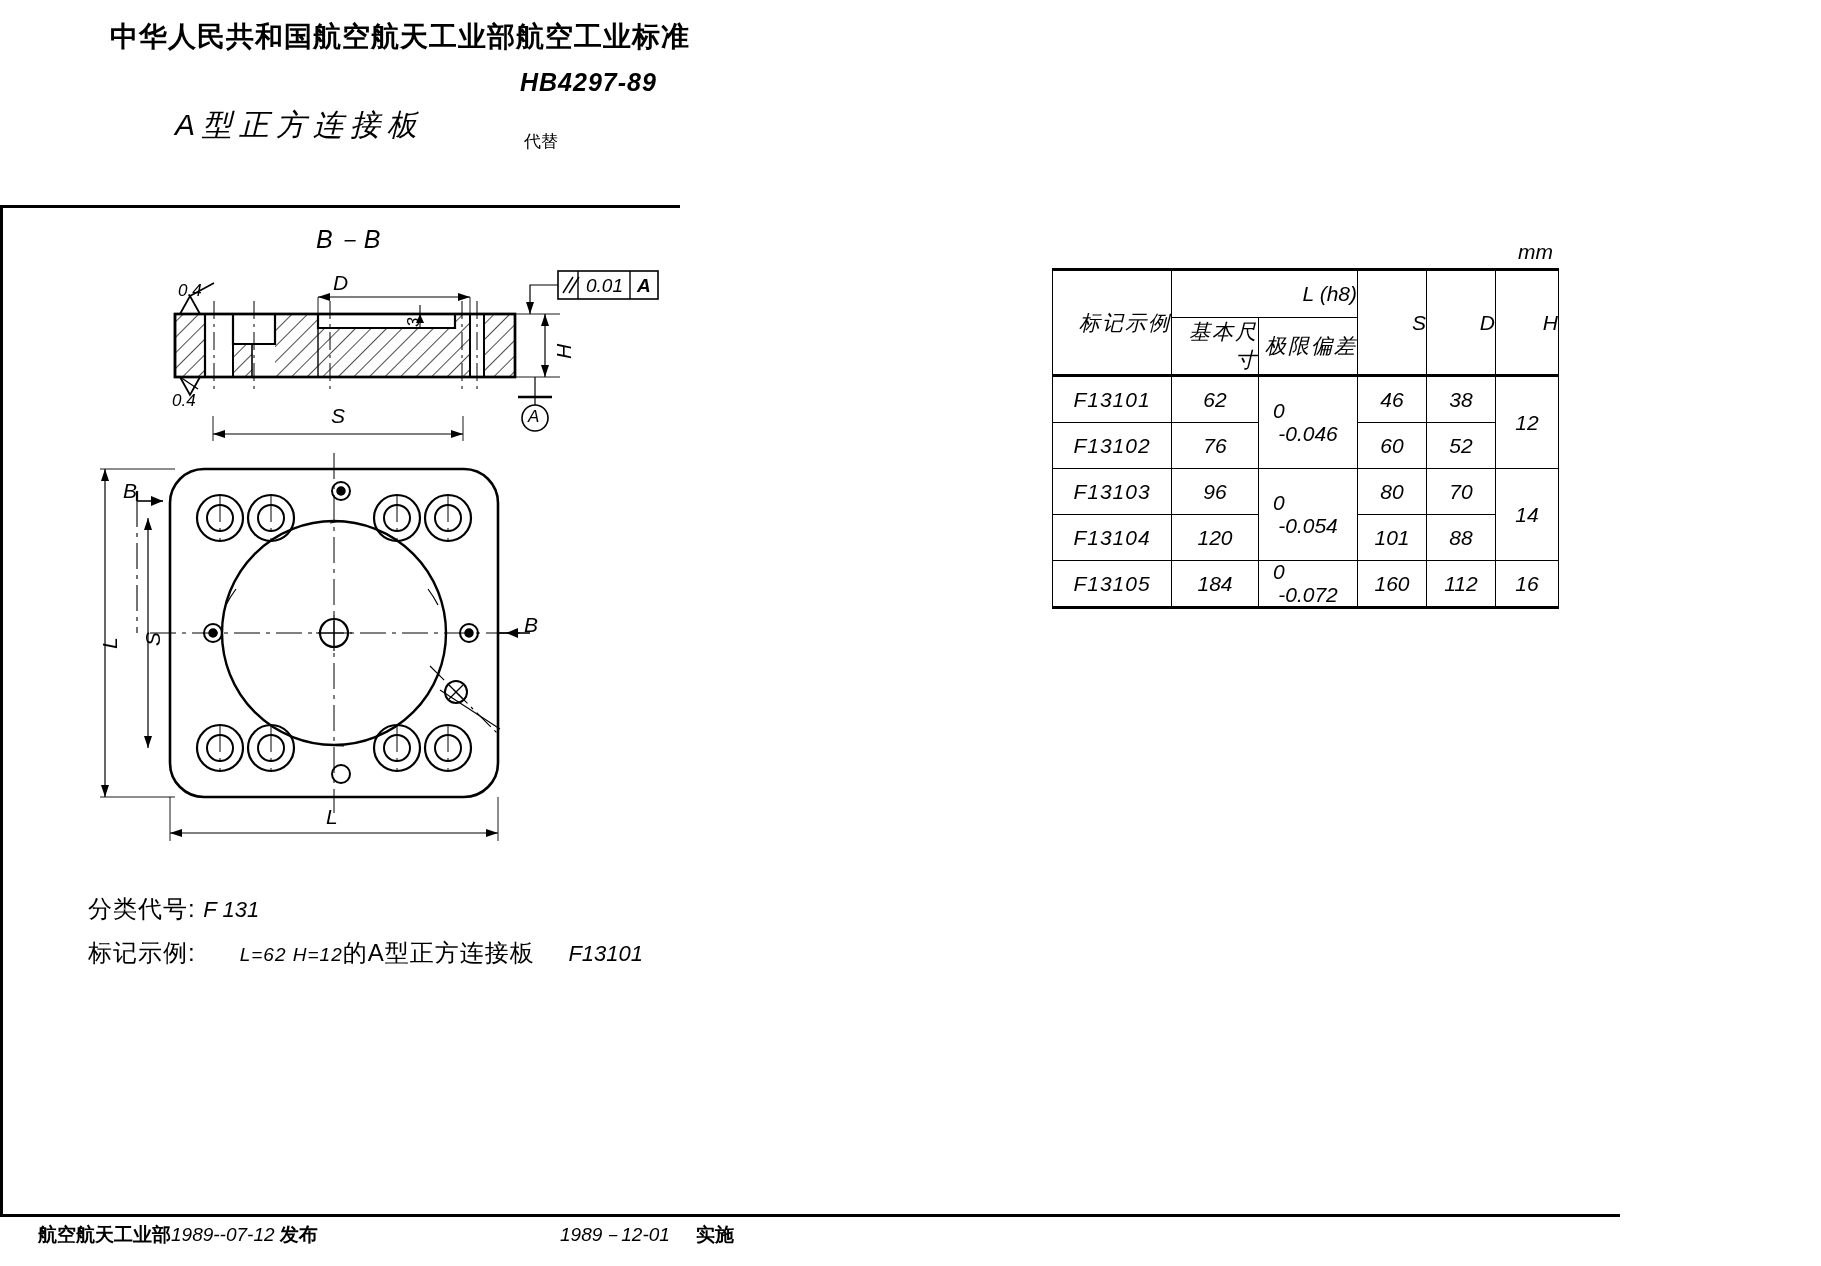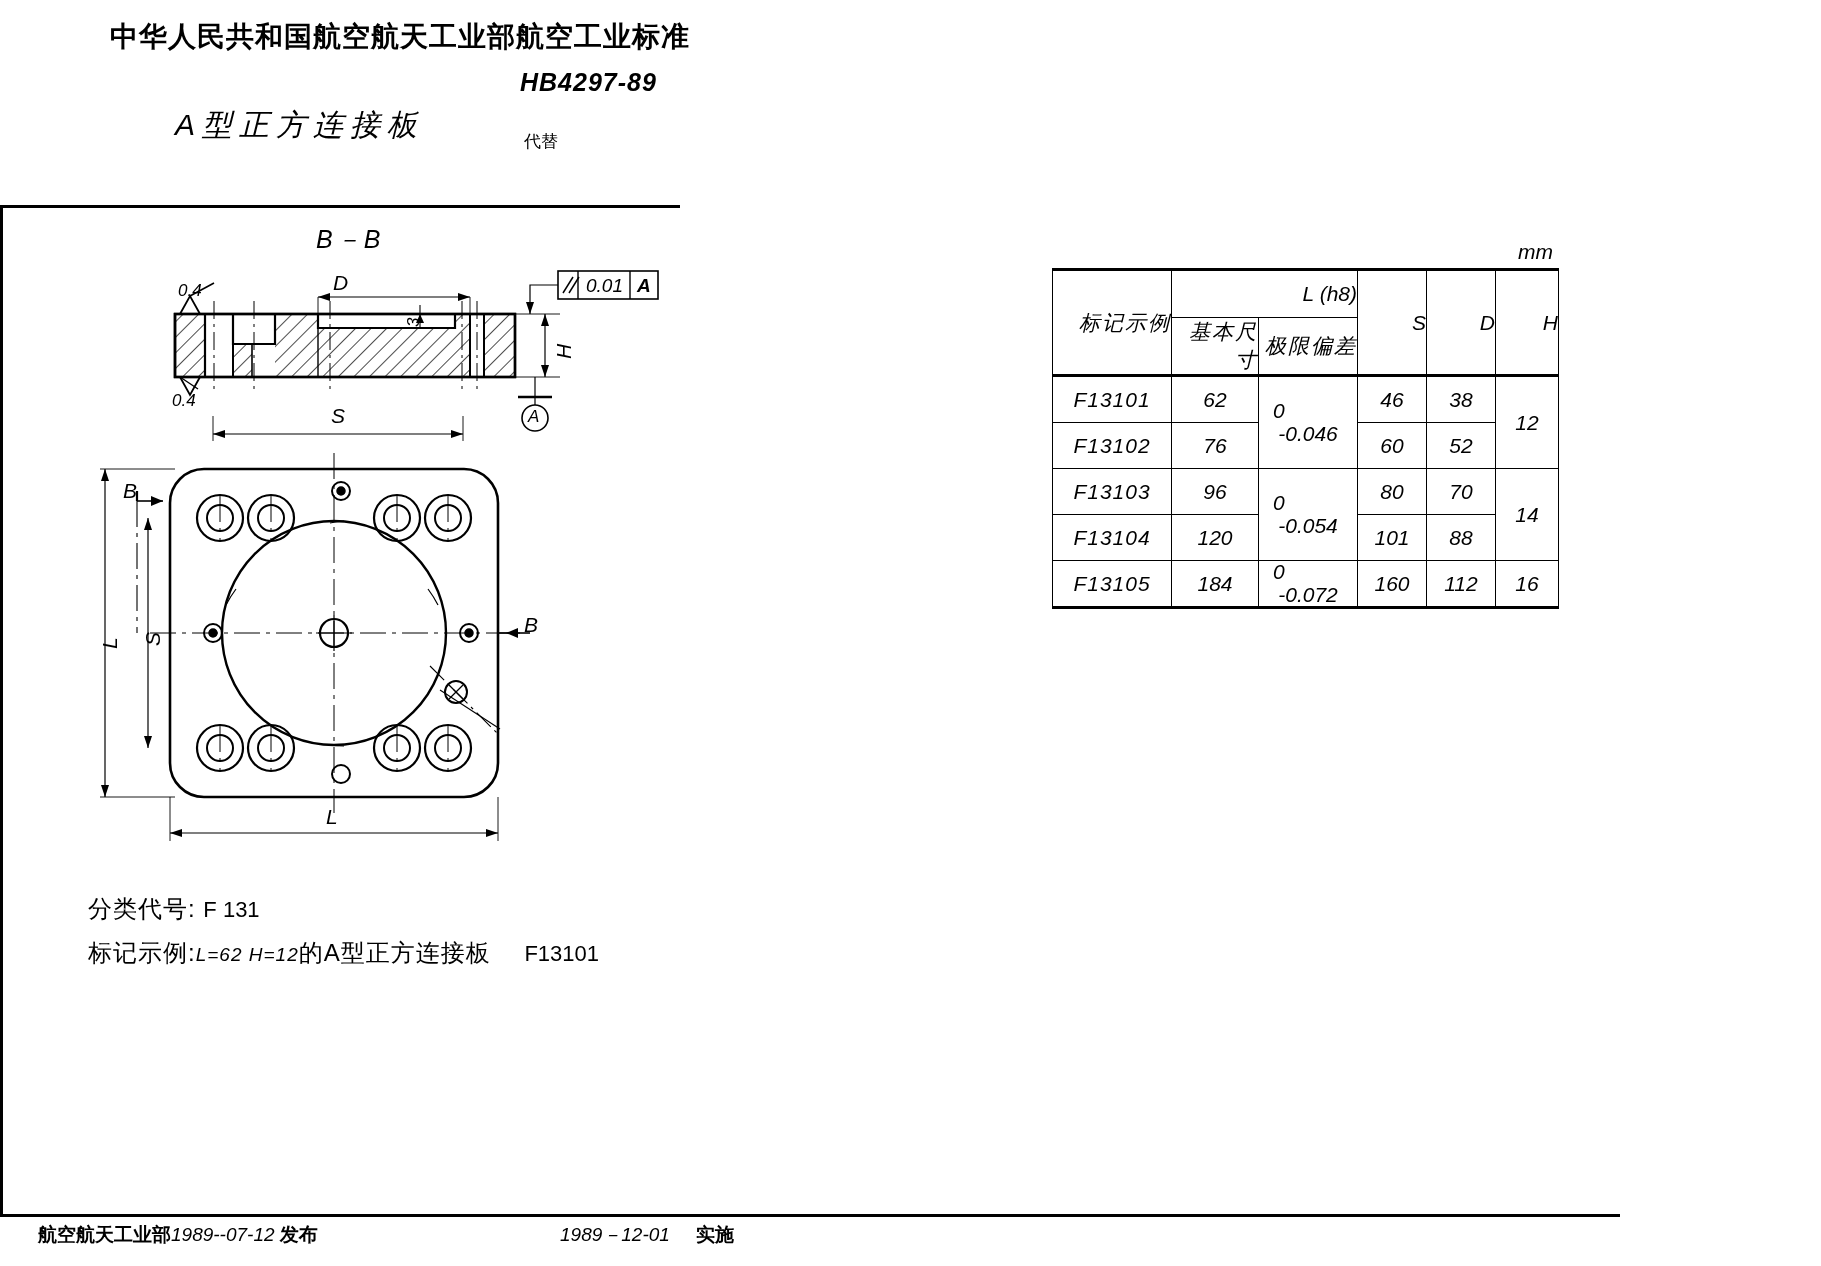--- a/index.html
+++ b/index.html
@@ -98,26 +98,28 @@
   .lbl.rot90 { transform: rotate(-90deg); transform-origin: left top; }
 
   
   .note {
     position: absolute;
     font-size: 24px;
     white-space: nowrap;
     letter-spacing: 1px;
   }
   .note .hand {
+    font-style: italic;
     font-size: 22px;
     letter-spacing: 0px;
   }
   .note .hand-sm {
     font-style: italic;
     font-size: 19px;
+    margin-left: 44px;
   }
   #note-class { left: 88px; top: 893px; }
   #note-mark  { left: 88px; top: 937px; }
 
   
   .spec-wrap {
     position: absolute;
     left: 1052px;
     top: 268px;
   }

